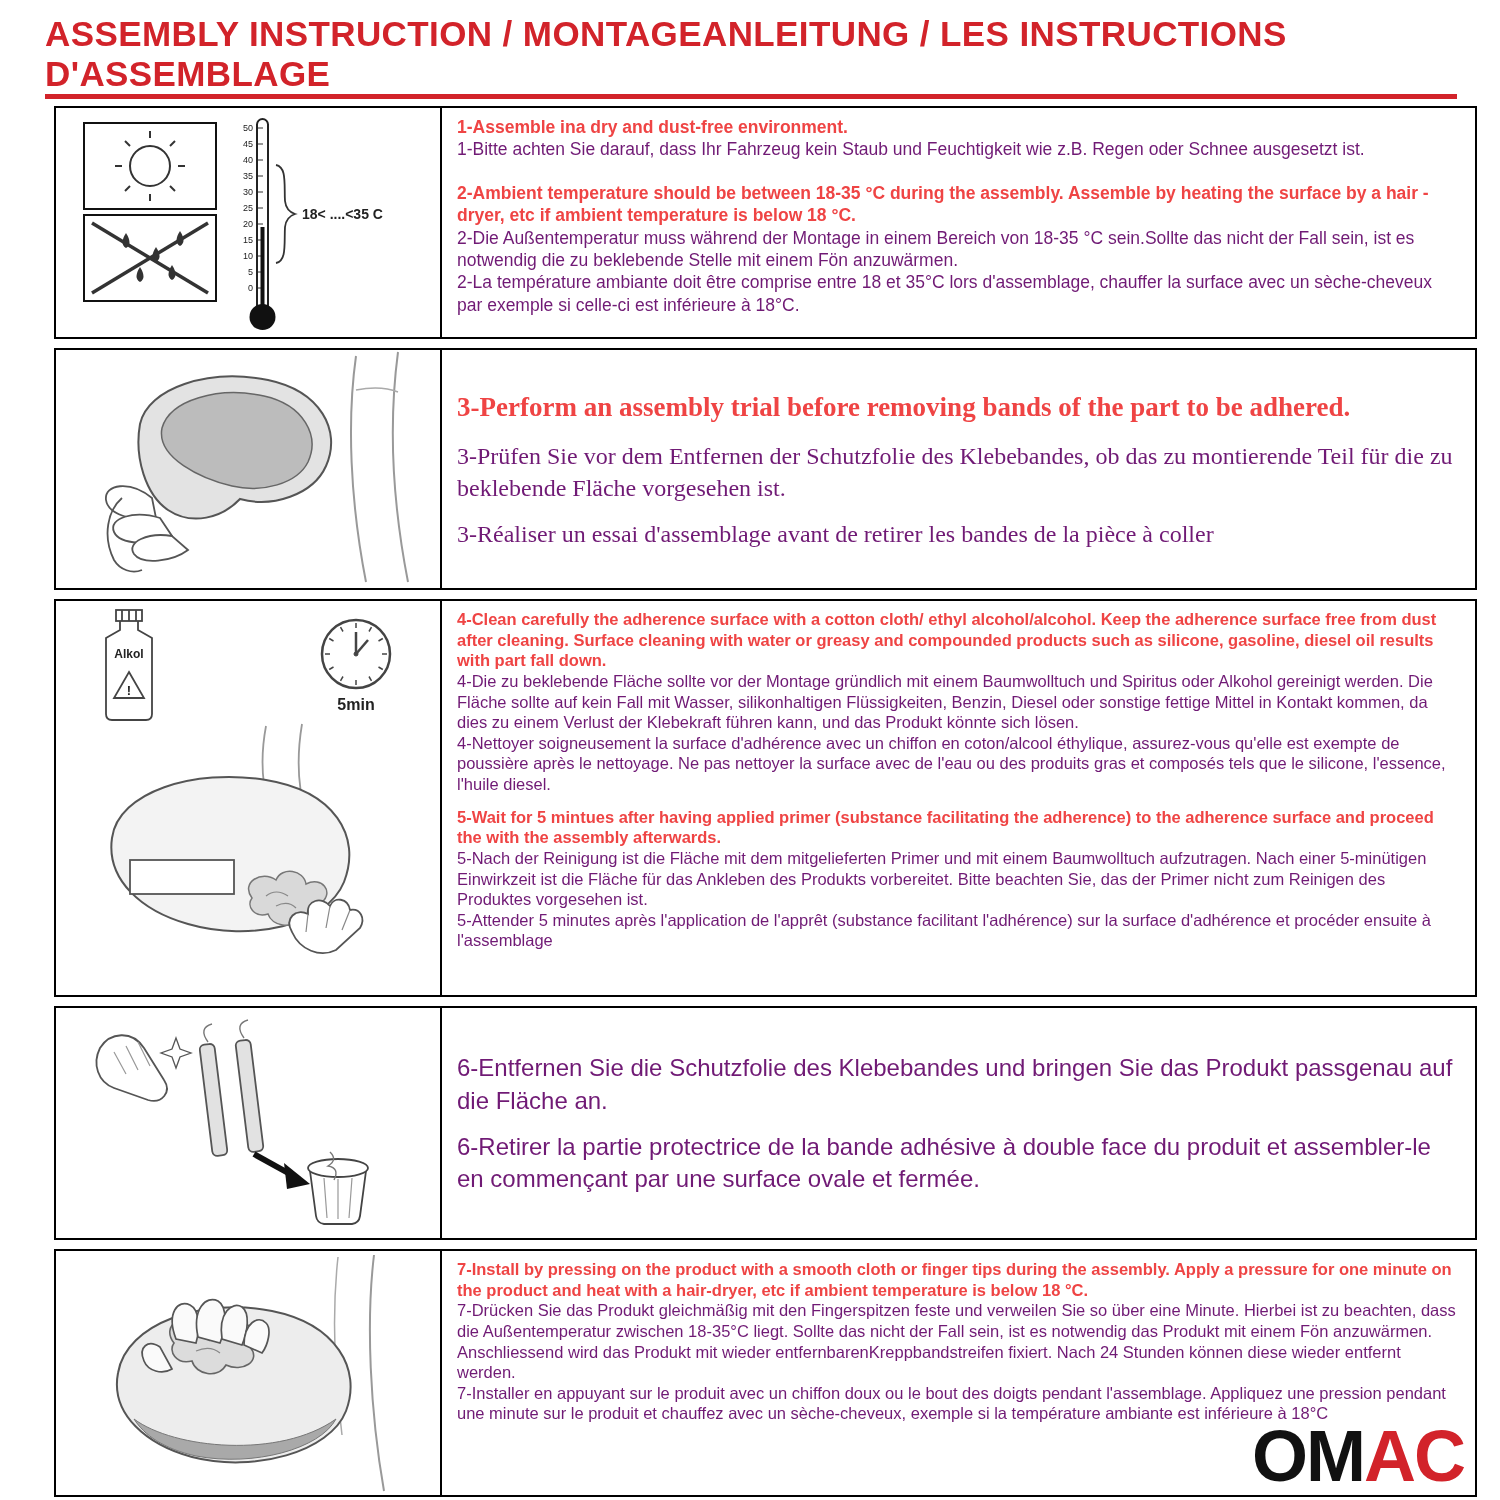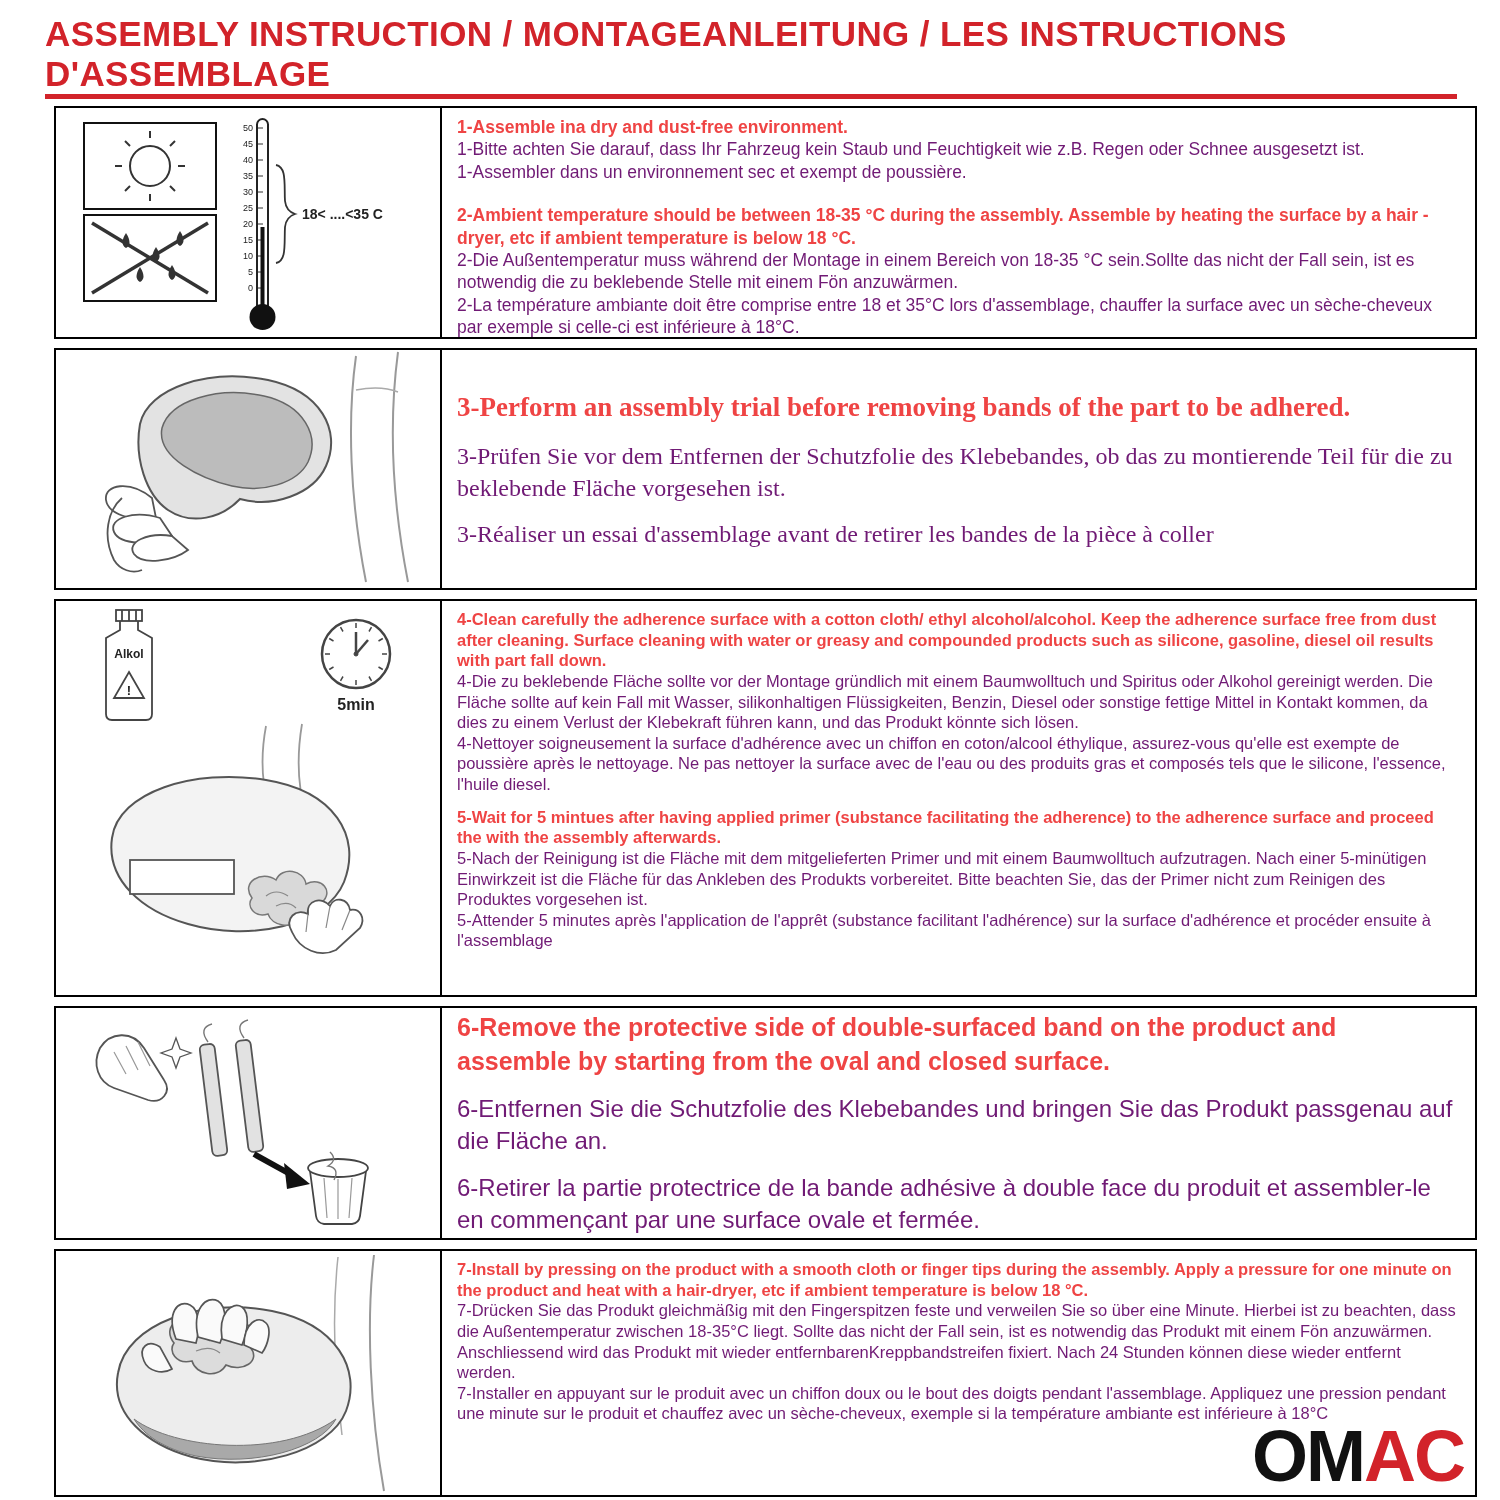--- a/index.html
+++ b/index.html
@@ -108,21 +108,20 @@
             <rect x="204.5" y="118" width="4" height="88" fill="#111"></rect>
             <circle cx="206.5" cy="208" r="13" fill="#111"></circle>
             <path d="M220,56 C231,58 228,76 229,92 C230,101 236,104 239,105 C236,106 230,109 229,118 C228,134 231,152 220,154" fill="none" stroke="#333" stroke-width="1.8"></path>
             <text x="246" y="110" font-size="14" font-weight="700">18&lt; ....&lt;35 C</text>
           </g>
         </svg>
       </div>
       <div class="txt t-sm">
         <p class="b">1-Assemble ina dry and dust-free environment.</p>
         <p>1-Bitte achten Sie darauf, dass Ihr Fahrzeug kein Staub und Feuchtigkeit wie z.B. Regen oder Schnee ausgesetzt ist.</p>
-        <p>1-Assembler dans un environnement sec et exempt de poussière.</p>
         <p class="b gap1">2-Ambient temperature should be between 18-35 °C  during the assembly. Assemble by heating the surface by a hair -dryer, etc if ambient temperature is below 18 °C.</p>
         <p>2-Die Außentemperatur muss während der Montage in einem Bereich von 18-35 °C  sein.Sollte das nicht der Fall sein, ist es notwendig die zu beklebende Stelle mit einem Fön anzuwärmen.</p>
         <p>2-La température ambiante doit être comprise entre 18 et 35°C lors d'assemblage, chauffer la surface avec un sèche-cheveux par exemple si celle-ci est inférieure à 18°C.</p>
       </div>
     </section>
 
     <section class="row r2">
       <div class="fig">
         <svg width="384" height="238" viewBox="0 0 384 238">
           <path d="M300,6 C291,70 294,150 310,232" stroke="#999" stroke-width="2" fill="none"></path>
@@ -222,21 +221,20 @@
           </g>
           <g stroke="#444" stroke-width="1.8" fill="none">
             <ellipse cx="282" cy="160" rx="30" ry="9"></ellipse>
             <path d="M254,163 L260,208 Q261,215 268,216 L296,216 Q303,215 304,208 L310,163"></path>
             <path d="M268,170 L271,210 M282,171 L282,211 M296,170 L293,210" stroke="#999" stroke-width="1.2"></path>
             <path d="M274,144 q8,8 -2,14 q12,2 6,14" stroke="#777" stroke-width="1.4"></path>
           </g>
         </svg>
       </div>
       <div class="txt t-lg">
-        <p class="b">6-Remove the protective side of double-surfaced band on the product and assemble by starting from the oval and closed surface.</p>
         <p>6-Entfernen Sie die Schutzfolie des Klebebandes und bringen Sie das Produkt passgenau auf die Fläche an.</p>
         <p>6-Retirer la partie protectrice de la bande adhésive à double face du produit et assembler-le en commençant par une surface ovale et fermée.</p>
       </div>
     </section>
 
     <section class="row r5">
       <div class="fig">
         <svg width="384" height="244" viewBox="0 0 384 244">
           <path d="M318,4 C310,70 314,160 328,240" stroke="#999" stroke-width="2" fill="none"></path>
           <path d="M282,6 C276,60 278,120 286,184" stroke="#aaa" stroke-width="1.5" fill="none"></path>

